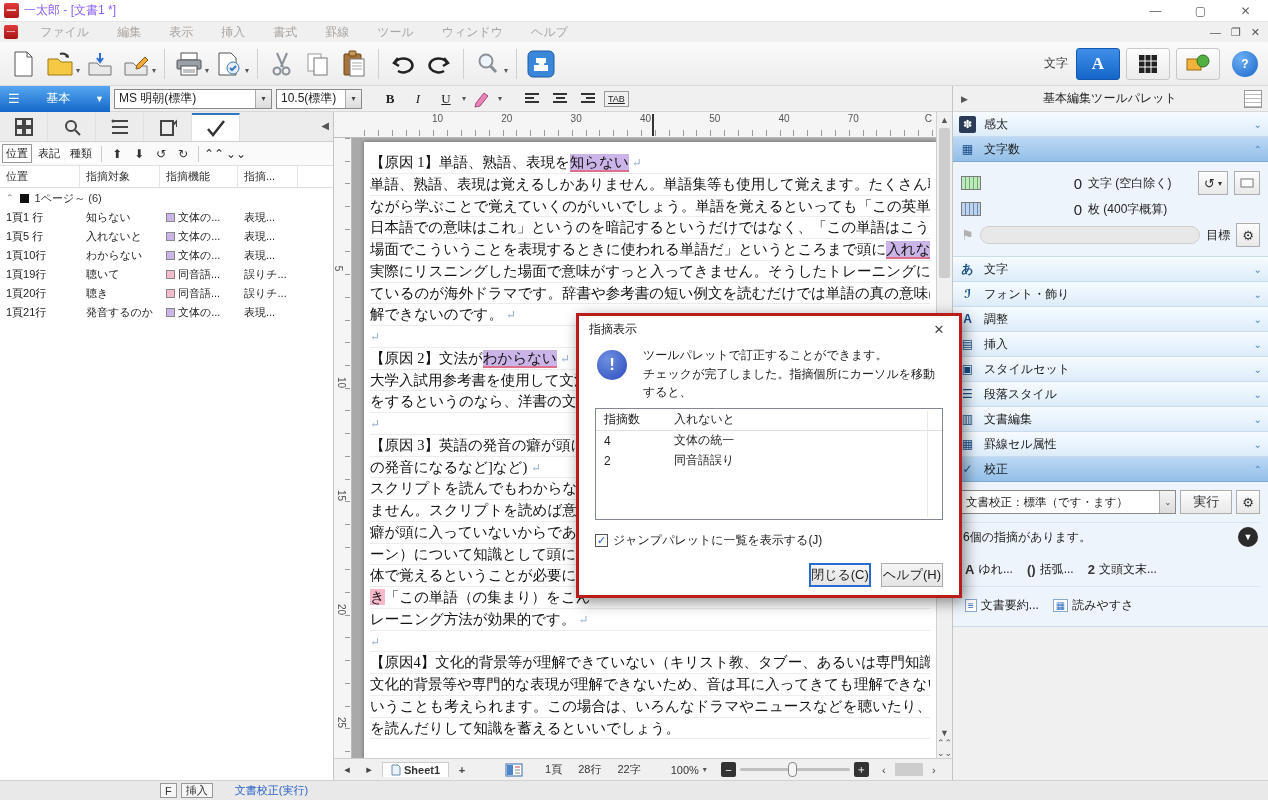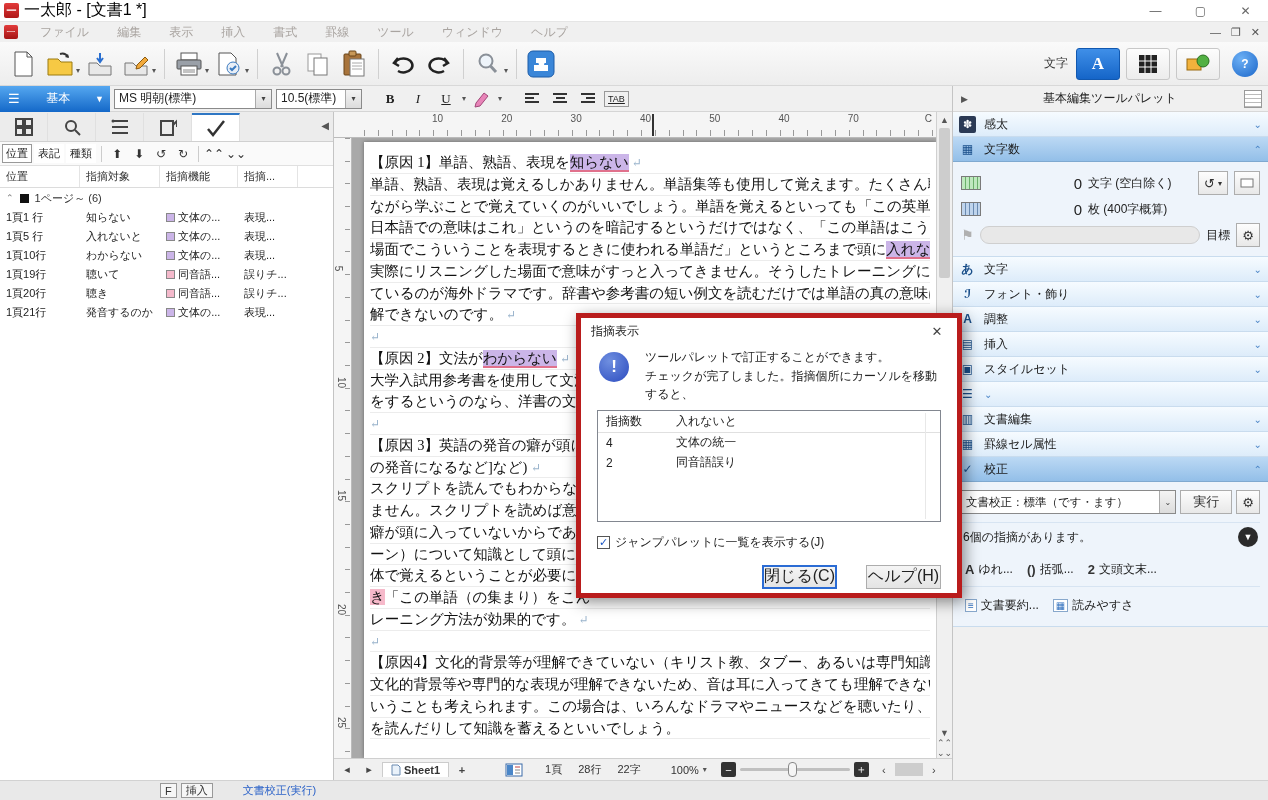--- a/index.html
+++ b/index.html
@@ -3,21 +3,21 @@
 <meta charset="utf-8">
 <style>
   * { box-sizing: border-box; margin: 0; padding: 0; }
   html,body { width:1268px; height:800px; }
   body { font-family: "Liberation Sans", "DejaVu Sans", sans-serif; font-size:12px; color:#222; background:#f0f0f0; overflow:hidden; }
   #app { position:relative; width:1268px; height:800px; background:#f0f0f0; }
 
   
   .titlebar { position:absolute; top:0; left:0; right:0; height:22px; background:#ffffff; display:flex; align-items:center; padding-left:4px; border-bottom:1px solid #e5e5e5;}
   .app-icon { width:15px; height:15px; background:linear-gradient(#e23b3b,#b01818); border-radius:2px; color:#fff; font-size:10px; line-height:15px; text-align:center; margin-right:5px; font-weight:bold;}
-  .titlebar .title { font-size:16px; color:#000000; }
+  .titlebar .title { font-size:12px; color:#8b5cf6; }
   .win-controls { margin-left:auto; display:flex; height:100%; }
   .win-btn { width:45px; height:100%; display:flex; align-items:center; justify-content:center; color:#666; font-size:12px; }
 
   
   .menubar { position:absolute; top:22px; left:0; right:0; height:20px; background:#f0f0f0; display:flex; align-items:center; padding-left:2px; }
   .menu-doc-icon { width:14px; height:14px; background:linear-gradient(#e23b3b,#a51515); border-radius:2px; margin:0 8px 0 2px; color:#fff; font-size:9px; text-align:center; line-height:14px;}
   .menu-item { padding:2px 14px; color:#a9a4a0; font-size:12px; }
   .doc-controls { margin-left:auto; display:flex; gap:10px; padding-right:8px; color:#555; font-size:11px;}
 
   
@@ -118,42 +118,42 @@
   .kousei-content { background:#eef4fb; padding:8px 8px 4px 8px; border-bottom:1px solid #c9dcee;}
   .kousei-row1 { display:flex; gap:4px; align-items:center;}
   .kousei-status { display:flex; align-items:center; margin-top:8px; padding:4px 2px; border-top:1px solid #d7e4f2; font-size:12px; color:#222;}
   .dark-circle { margin-left:auto; width:20px; height:20px; border-radius:50%; background:#2b2b2b; color:#fff; display:flex; align-items:center; justify-content:center; font-size:9px;}
   .tool-row { display:flex; align-items:center; gap:14px; padding:10px 4px 8px 4px; border-bottom:1px solid #d7e4f2; font-size:12px; color:#222;}
   .tool-item { display:flex; align-items:center; gap:4px;}
   .tool-ic { font-weight:bold; color:#333; font-size:13px;}
   .tool-ic.blue-doc { color:#2f6fbe; border:1px solid #88a8cc; padding:0 2px; font-size:10px; background:#fff;}
 
   
-  .dialog { position:absolute; left:576px; top:313px; width:386px; height:285px; background:#fff; border:5px solid #b91c1c; box-shadow:3px 4px 14px rgba(0,0,0,.45); z-index:50;}
+  .dialog { position:absolute; left:576px; top:313px; width:386px; height:285px; background:#fff; border:3px solid #b91c1c; box-shadow:3px 4px 14px rgba(0,0,0,.45); z-index:50;}
   .dlg-title { height:26px; display:flex; align-items:center; padding-left:10px; font-size:12px; color:#222;}
   .dlg-close { margin-left:auto; width:40px; height:100%; display:flex; align-items:center; justify-content:center; color:#444; font-size:13px;}
   .dlg-body { padding:4px 16px 0 16px; position:relative;}
   .info-ic { position:absolute; left:18px; top:8px; width:30px; height:30px; border-radius:50%; background:radial-gradient(circle at 35% 30%,#6f8fe0,#2b4bbf); color:#fff; font-weight:bold; font-size:17px; display:flex; align-items:center; justify-content:center;}
   .dlg-msg { margin-left:48px; font-size:12px; color:#222; line-height:1.55; min-height:42px;}
   .dlg-total { margin-top:8px; font-size:12px; color:#222; font-weight:bold;}
   .dlg-table { margin-top:6px; height:112px; border:1px solid #828790; background:#fff; overflow:hidden; position:relative;}
   .dlg-thead { display:flex; height:22px; align-items:center; border-bottom:1px solid #e0e0e0; font-size:12px; color:#222;}
   .dlg-trow { display:flex; height:20px; align-items:center; font-size:12px; color:#222;}
   .dlg-c1 { width:74px; padding-left:8px;} .dlg-c2 { flex:1; padding-left:4px;}
   .dlg-vscroll { position:absolute; right:14px; top:2px; bottom:2px; width:1px; background:#e8e8e8;}
   .dlg-check { display:flex; align-items:center; gap:5px; margin-top:12px; font-size:12px; color:#222;}
   .checkbox { width:13px; height:13px; border:1px solid #555; background:#fff; display:flex; align-items:center; justify-content:center; font-size:11px; color:#1a56c4;}
   .dlg-buttons { display:flex; justify-content:flex-end; gap:10px; margin-top:14px; padding-right:0;}
-  .dlg-btn { width:75px; height:24px; border:1px solid #adadad; background:linear-gradient(#f5f5f5,#e4e4e4); font-size:16px; display:flex; align-items:center; justify-content:center; color:#222;margin-left:19px;}
+  .dlg-btn { width:62px; height:24px; border:1px solid #adadad; background:linear-gradient(#f5f5f5,#e4e4e4); font-size:13px; display:flex; align-items:center; justify-content:center; color:#222;}
   .dlg-btn.default { border:2px solid #2b6cd4; }
 
   
   .statusbar { position:absolute; left:0; right:0; bottom:0; height:20px; background:#e9e9e9; border-top:1px solid #d2d2d2; display:flex; align-items:center; gap:4px; padding-left:160px; font-size:11px;}
   .sb-chip { border:1px solid #999; background:#f6f6f6; padding:0 4px; height:15px; display:flex; align-items:center; color:#333;}
-  .sb-proof { color:#2b62c8; margin-left:26px; }
+  .sb-proof { color:#2b62c8; margin-left:18px; }
 
   svg { display:block; }
 </style>
 </head>
 <body>
 
 <div id="app">
 
   <div class="titlebar">
     <div class="app-icon">一</div>
@@ -624,20 +624,21 @@
         </div>
 
         <div class="pal-sec">
           <span class="ic">▣</span>
           <span class="lb">スタイルセット</span>
           <span class="ch">⌄</span>
         </div>
 
         <div class="pal-sec">
           <span class="ic">☰</span>
+          <span class="lb">段落スタイル</span>
           <span class="ch">⌄</span>
         </div>
 
         <div class="pal-sec">
           <span class="ic">▥</span>
           <span class="lb">文書編集</span>
           <span class="ch">⌄</span>
         </div>
 
         <div class="pal-sec">

